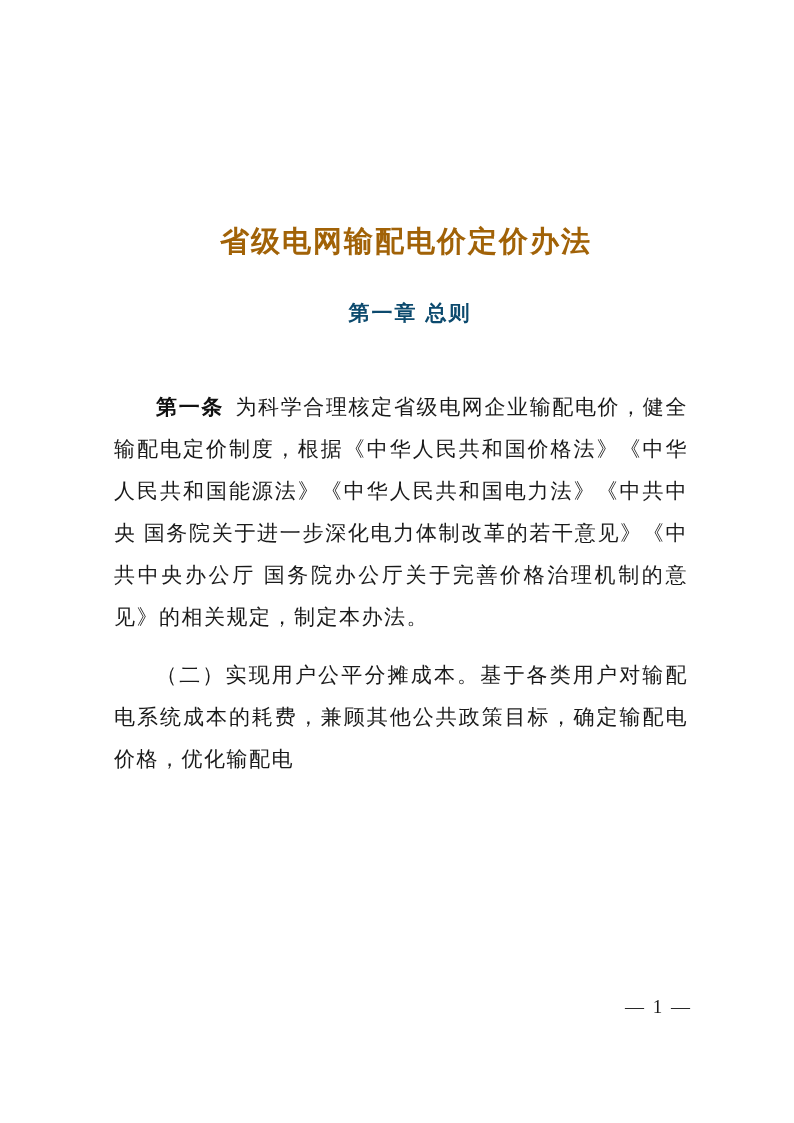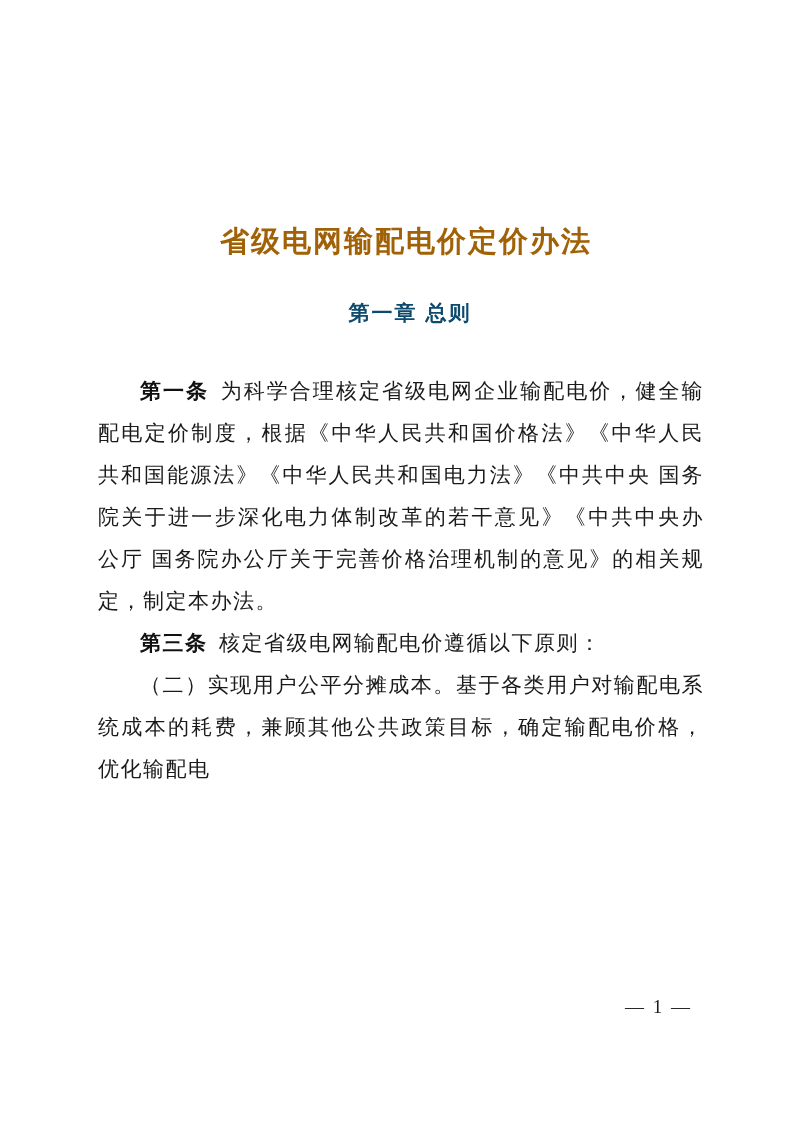--- a/index.html
+++ b/index.html
@@ -47,21 +47,21 @@
     top: 370px;
     left: 98px;
     width: 606px;
     font-size: 21px;
     line-height: 42px;
     letter-spacing: 1.5px;
     text-align: justify;
     text-justify: inter-character;
   }
   .para {
-    margin: 0;
+    margin: 16px;
     padding: 0;
     text-indent: 2em;
   }
   .lead {
     font-family: "Liberation Sans", "DejaVu Sans", sans-serif;
     font-weight: bold;
     color: #111111;
     margin-right: 0.55em;
   }
   .page-number {
@@ -80,21 +80,20 @@
 
   <h1 class="doc-title">省级电网输配电价定价办法</h1>
 
   <h2 class="chapter-heading">第一章 总则</h2>
 
   <div class="body-text">
 
     <p class="para"><b class="lead">第一条</b><span>为科学合理核定省级电网企业输配电价，健全输配电定价制度，根据《中华人民共和国价格法》《中华人民共和国能源法》《中华人民共和国电力法》《中共中央 国务院关于进一步深化电力体制改革的若干意见》《中共中央办公厅 国务院办公厅关于完善价格治理机制的意见》的相关规定，制定本办法。</span></p>
 
 
-    <p class="para"><b class="lead">第三条</b><span>核定省级电网输配电价遵循以下原则：</span></p>
 
 
     <p class="para"><span>（二）实现用户公平分摊成本。基于各类用户对输配电系统成本的耗费，兼顾其他公共政策目标，确定输配电价格，优化输配电</span></p>
 
   </div>
 
   <div class="page-number">— 1 —</div>
 
 </div>
 

